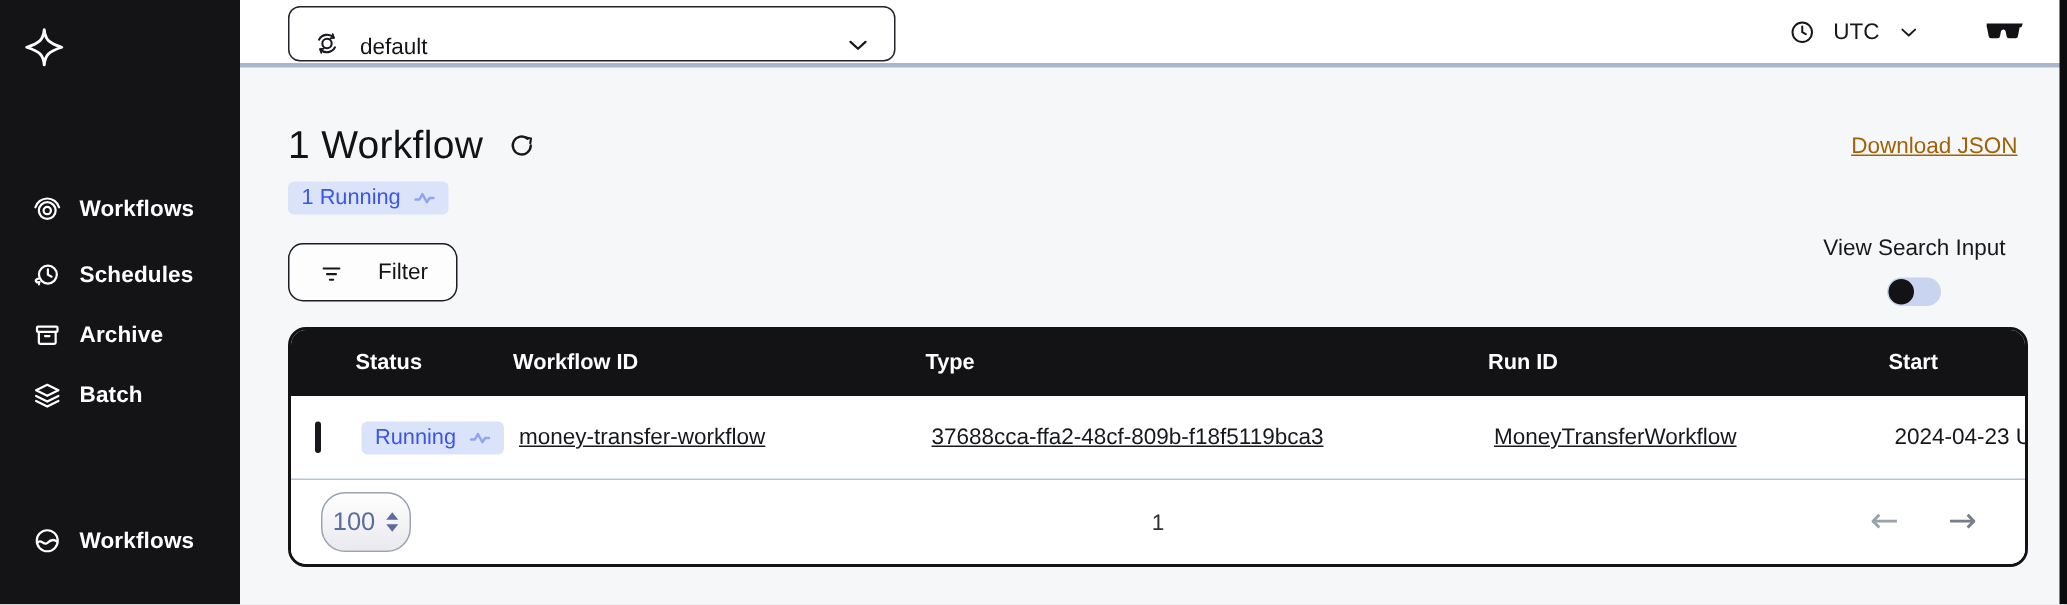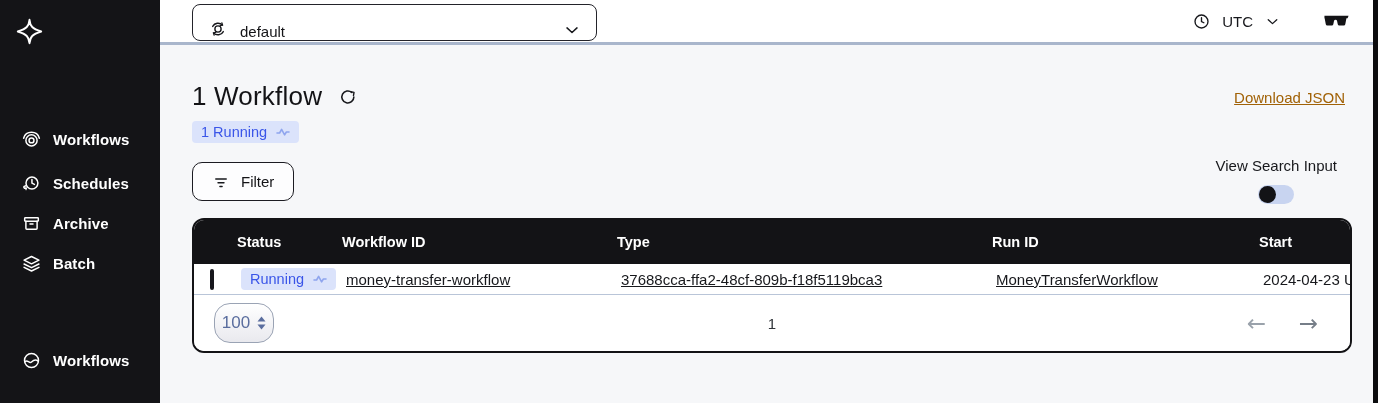--- a/index.html
+++ b/index.html
@@ -50,21 +50,21 @@
     color:#a16207; text-decoration:underline; cursor:pointer;
   }
   .badge {
     display:inline-flex; align-items:center; gap:9px;
     background:#dbe3fb; color:#3a55e8; border-radius:4px;
     padding:3px 9px; font-size:14.5px; font-weight:500; line-height:16px;
   }
   .summary-badge { position:absolute; left:32px; top:76px; }
   .filter-btn {
     position:absolute; left:32px; top:117px; height:39px;
-    display:inline-flex; align-items:center; gap:11px; padding:0 19px;
+    display:inline-flex; align-items:center; gap:22px; padding:0 19px;
     background:#fdfdfe; border:1.5px solid #1c1c22; border-radius:10px;
     font-size:15px; color:#141417; cursor:pointer;
   }
   .search-toggle-row {
     position:absolute; right:41px; top:112px;
     display:flex; align-items:center; gap:11px;flex-direction:column;
   }
   .search-toggle-label { font-size:15px; color:#17181c; }
   .toggle {
     width:36px; height:19px; border-radius:10px; background:#c8d4f0;
@@ -78,21 +78,21 @@
   .wf-table {
     position:absolute; left:32px; top:173px; width:1160px;
     background:#fff; border:2px solid #131316; border-radius:12px;
     overflow:hidden;
   }
   .t-grid {
     display:grid; grid-template-columns:31px 105px 275px 375px 267px 1fr;
     align-items:center; padding-left:12px;
   }
   .t-head { height:44px; background:#131316; color:#fff; font-size:14.5px; font-weight:700; }
-  .t-row  { height:31px; background:#fff; border-bottom:1px solid #b9c5d8; font-size:15px;padding-left:16px; }
+  .t-row  { height:56px; background:#fff; border-bottom:1px solid #b9c5d8; font-size:15px;padding-left:16px; }
   .cb-dark { width:17px; height:17px; background:#fff; border-radius:3px; cursor:pointer; }
   .cb-light{ width:18px; height:18px; background:#fff; border:2px solid #17171c; border-radius:4px; cursor:pointer; }
   .cell-link { color:#17181c; text-decoration:underline; cursor:pointer; white-space:nowrap; }
   .cell-start { white-space:nowrap; overflow:hidden; }
   .t-foot { height:56px; display:flex; align-items:center; position:relative; background:#fff; }
   .page-size {
     margin-left:20px; width:60px; height:40px;
     border:1px solid #9aa3b4; border-radius:16px;
     background:linear-gradient(#ffffff,#e9e9ee);
     display:flex; align-items:center; justify-content:center; gap:7px;

